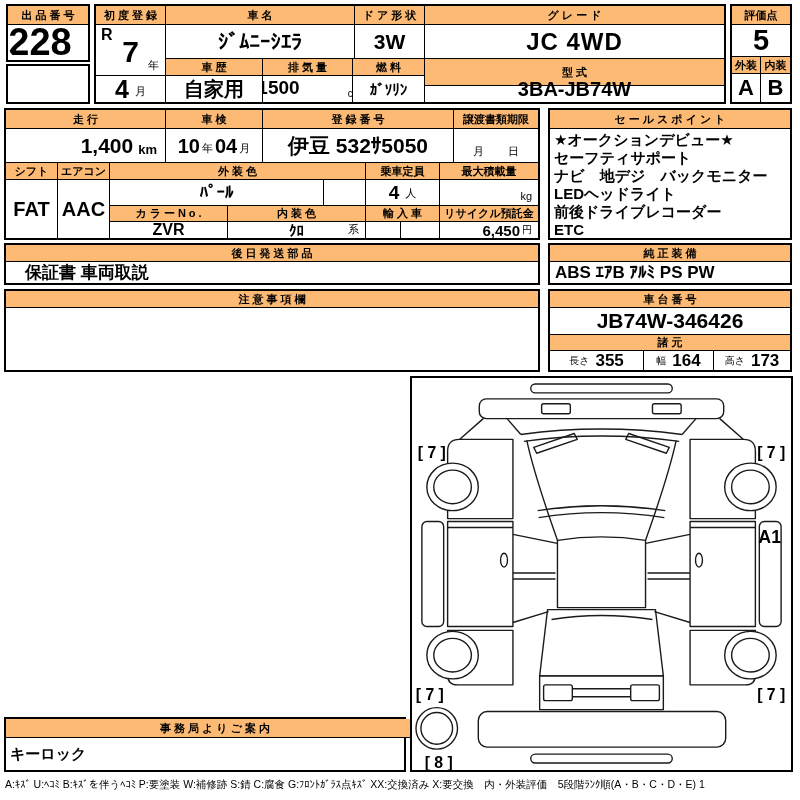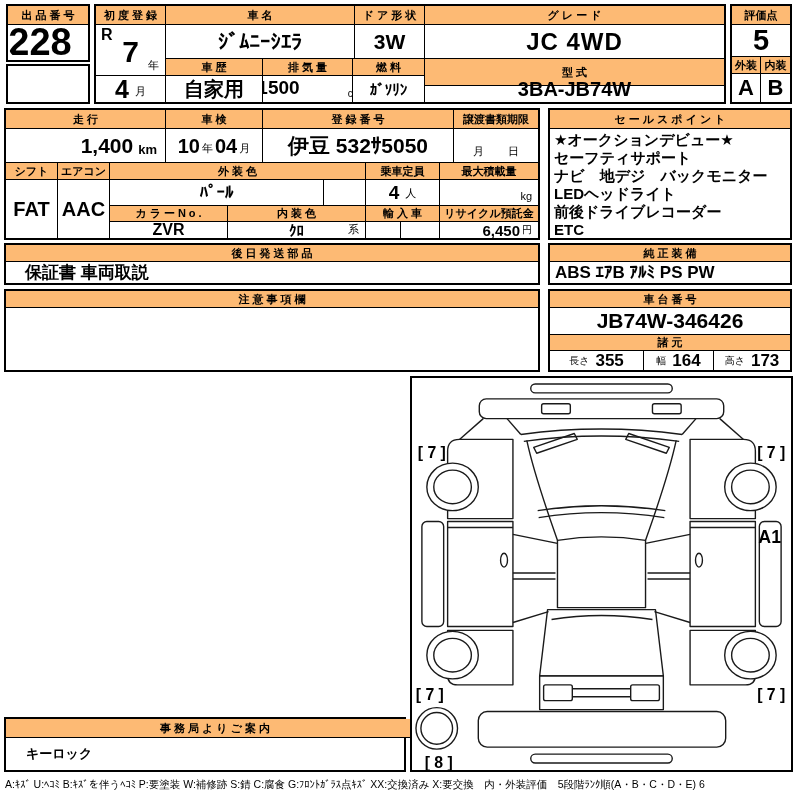--- a/index.html
+++ b/index.html
@@ -174,21 +174,21 @@
     </div>
     <div class="cell" style="left:164px;top:60px;width:76px;height:19px;gap:6px;">
       <span style="font-size:10px;">高さ</span>
       <span class="b" style="font-size:17px;">173</span>
     </div>
   </div>
 
 
   <div class="box" style="left:4px;top:717px;width:402px;height:55px;">
     <div class="cell hd bb" style="left:0;top:0;width:418px;height:19px;">事務局よりご案内</div>
-    <div class="cell left b" style="left:0;top:19px;width:398px;height:32px;padding-left:20px;font-size:13px;">キーロック</div>
+    <div class="cell left b" style="left:0;top:19px;width:398px;height:32px;padding-left:4px;font-size:15px;">キーロック</div>
   </div>
 
   <div class="box" style="left:410px;top:376px;width:383px;height:396px;">
     <svg width="379" height="392" viewBox="0 0 383 396">
       <g fill="none" stroke="#1a1a1a" stroke-width="1.4" stroke-linejoin="round">
 
         <path d="M102,62 L48,62 Q36,62 36,74 L36,142 L102,142 Z"></path>
         <rect x="10" y="145" width="22" height="106" rx="5"></rect>
         <rect x="36" y="145" width="66" height="106"></rect>
         <line x1="36" y1="151" x2="102" y2="151"></line>
@@ -253,15 +253,15 @@
       </g>
       <text x="20" y="81" font-size="16" text-anchor="middle">[ 7 ]</text>
       <text x="363" y="81" font-size="16" text-anchor="middle">[ 7 ]</text>
       <text x="18" y="325" font-size="16" text-anchor="middle">[ 7 ]</text>
       <text x="363" y="325" font-size="16" text-anchor="middle">[ 7 ]</text>
       <text x="350" y="167" font-size="18" text-anchor="start">A1</text>
       <text x="27" y="394" font-size="16" text-anchor="middle">[ 8 ]</text>
     </svg>
   </div>
 
-  <div style="position:absolute;left:5px;top:778px;width:790px;height:18px;font-size:10.5px;white-space:nowrap;">A:ｷｽﾞ U:ﾍｺﾐ B:ｷｽﾞを伴うﾍｺﾐ P:要塗装 W:補修跡 S:錆 C:腐食 G:ﾌﾛﾝﾄｶﾞﾗｽ点ｷｽﾞ XX:交換済み X:要交換　内・外装評価　5段階ﾗﾝｸ順(A・B・C・D・E) 6</div>
+  <div style="position:absolute;left:5px;top:778px;width:790px;height:18px;font-size:10.5px;white-space:nowrap;">A:ｷｽﾞ U:ﾍｺﾐ B:ｷｽﾞを伴うﾍｺﾐ P:要塗装 W:補修跡 S:錆 C:腐食 G:ﾌﾛﾝﾄｶﾞﾗｽ点ｷｽﾞ XX:交換済み X:要交換　内・外装評価　5段階ﾗﾝｸ順(A・B・C・D・E) 1</div>
 
 </div>
 
 </body></html>

